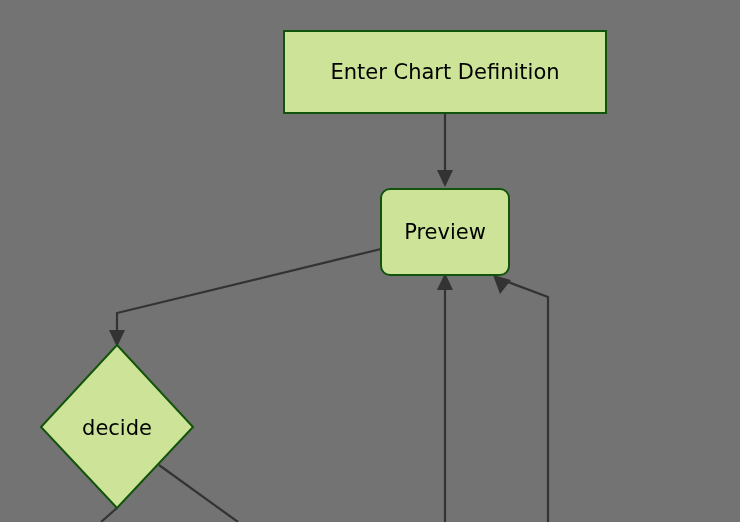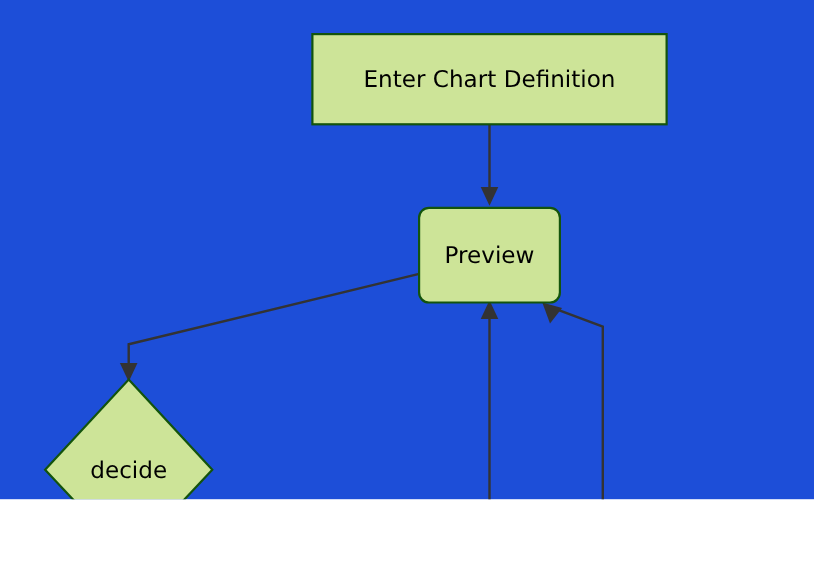--- a/index.html
+++ b/index.html
@@ -7,22 +7,22 @@
     margin: 0;
     padding: 0;
     background: #ffffff;
   }
   body {
     font-family: "DejaVu Sans", sans-serif;
   }
   #canvas {
     position: relative;
     width: 740px;
-    height: 454px;
-    background: #1d4ed8;
+    height: 522px;
+    background: #737373;
     overflow: hidden;
   }
   #flow-svg {
     position: absolute;
     top: 0;
     left: 0;
     width: 740px;
     height: 522px;
     display: block;
   }

